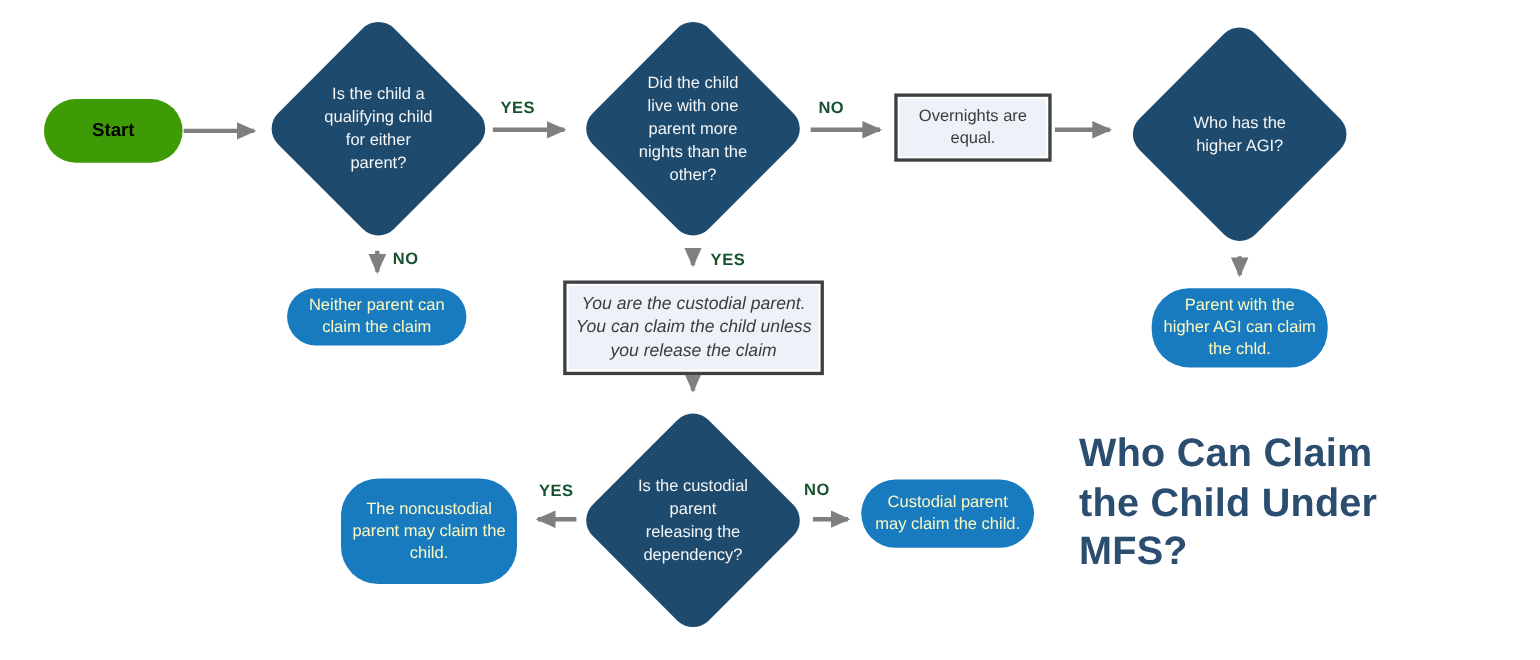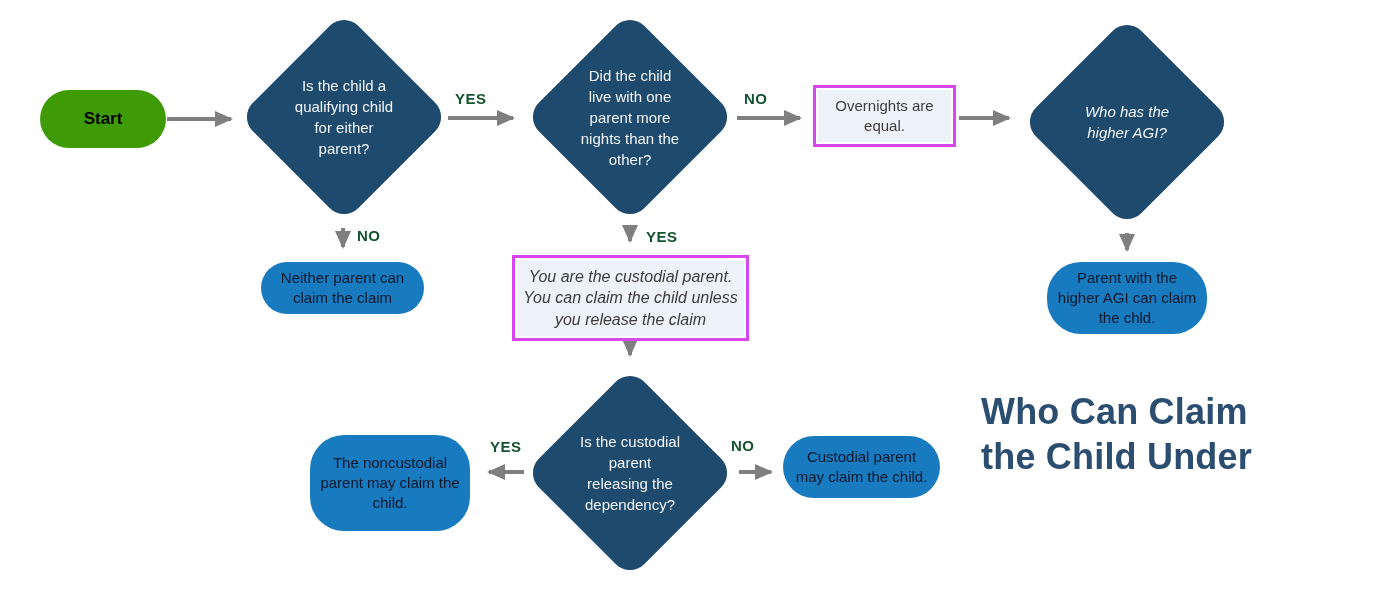--- a/index.html
+++ b/index.html
@@ -17,32 +17,32 @@
     background:#1e4a6d;border-radius:20px;
   }
   .diamond .label{
     position:absolute;inset:0;display:flex;align-items:center;justify-content:center;
     text-align:center;color:#f3f5f7;font-size:15px;line-height:1.4;padding:0 54px;
   }
 
   
   .pill{
     position:absolute;display:flex;align-items:center;justify-content:center;
-    text-align:center;color:#0f172a;font-size:15px;line-height:1.32;
+    text-align:center;color:#fef9c3;font-size:15px;line-height:1.32;
     background:#187abf;border-radius:34px;padding:0 8px;box-sizing:border-box;
   }
   .pill.start{
     background:#3e9b06;font-weight:bold;font-size:17px;border-radius:30px;color:#000000;
   }
 
   
   .note{
     position:absolute;display:flex;align-items:center;justify-content:center;
     text-align:center;color:#3d3d3d;font-size:15px;line-height:1.35;
-    background:#edf1f8;border:3px solid #d946ef;box-shadow:inset 0 0 0 2px #ffffff;
+    background:#edf1f8;border:3px solid #404040;box-shadow:inset 0 0 0 2px #ffffff;
     box-sizing:border-box;padding:2px 6px;
   }
   .note.big{font-size:16px;}
 
   
   .edge-label{
     position:absolute;color:#14532d;font-size:15px;font-weight:bold;letter-spacing:.5px;
   }
 
   
@@ -84,21 +84,21 @@
   <div class="diamond" style="left:239px;top:12px;">
     <div class="shape"></div>
     <div class="label">Is the child a qualifying child for either parent?</div>
   </div>
 
   <div class="diamond" style="left:525px;top:12px;">
     <div class="shape"></div>
     <div class="label">Did the child live with one parent more nights than the other?</div>
   </div>
 
-  <div class="diamond" style="left:1022px;top:17px;font-style:italic;">
+  <div class="diamond" style="left:1022px;top:17px;">
     <div class="shape"></div>
     <div class="label">Who has the higher AGI?</div>
   </div>
 
   <div class="diamond" style="left:525px;top:368px;">
     <div class="shape"></div>
     <div class="label">Is the custodial parent releasing the dependency?</div>
   </div>
 
   <div class="note" style="left:813px;top:85px;width:143px;height:62px;">
@@ -128,15 +128,16 @@
   <span class="edge-label" style="left:455px;top:90px;">YES</span>
   <span class="edge-label" style="left:744px;top:90px;">NO</span>
   <span class="edge-label" style="left:357px;top:227px;">NO</span>
   <span class="edge-label" style="left:646px;top:228px;">YES</span>
   <span class="edge-label" style="left:490px;top:438px;">YES</span>
   <span class="edge-label" style="left:731px;top:437px;">NO</span>
 
   <div class="title">
     <span>Who Can Claim</span>
     <span>the Child Under</span>
+    <span>MFS?</span>
   </div>
 
 </div>
 
 </body></html>

